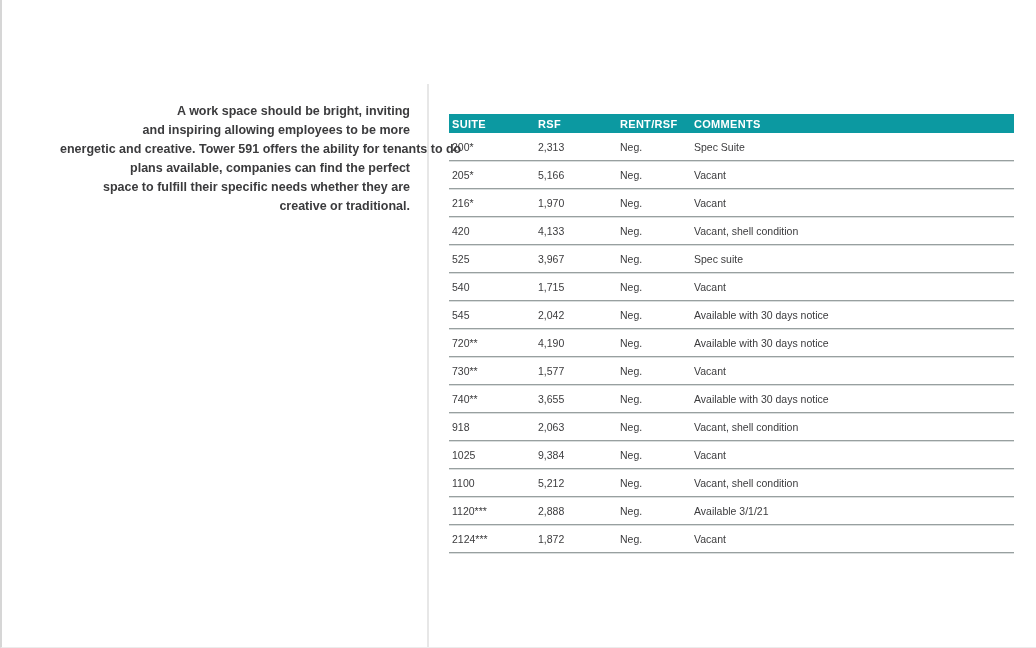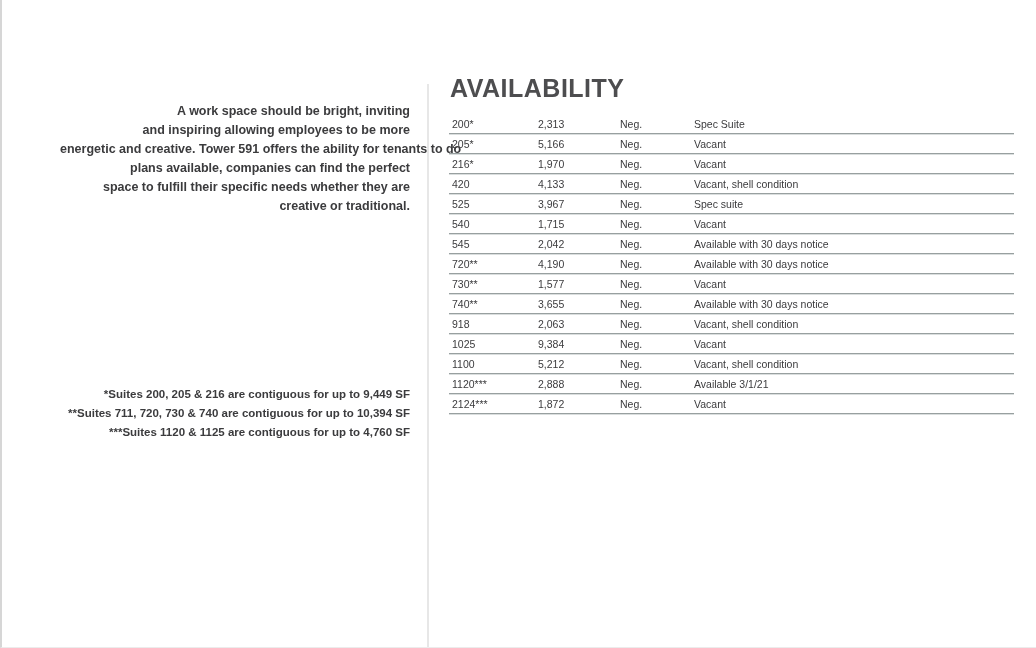--- a/index.html
+++ b/index.html
@@ -77,21 +77,21 @@
     font-size: 11px;
     font-weight: bold;
     letter-spacing: 0.3px;
   }
   .thead .th { padding-left: 3px; white-space: nowrap; }
 
   .tr {
     display: grid;
     grid-template-columns: 86px 82px 74px 1fr;
     align-items: center;
-    height: 20px;
+    height: 28px;
     border-bottom: 1px solid #98a0a0;
     box-shadow: 0 1px 0 #dadede;
   }
   .td {
     padding-left: 3px;
     font-size: 10.5px;
     color: #3b3b3d;
     white-space: nowrap;
   }
   .line { white-space: nowrap; }
@@ -103,31 +103,31 @@
 
   <div class="intro">
       <div class="line">A work space should be bright, inviting</div>
       <div class="line">and inspiring allowing employees to be more</div>
       <div class="line">energetic and creative. Tower 591 offers the ability for tenants to do</div>
       <div class="line">plans available, companies can find the perfect</div>
       <div class="line">space to fulfill their specific needs whether they are</div>
       <div class="line">creative or traditional.</div>
     </div>
 
-  <div class="footnotes">
-      <div class="line">*Suites 200, 205 &amp; 216 are contiguous for up to 9,449 SF</div>
-      <div class="line">**Suites 711, 720, 730 &amp; 740 are contiguous for up to 10,394 SF</div>
-      <div class="line">***Suites 1120 &amp; 1125 are contiguous for up to 4,760 SF</div>
-    </div>
 
   <div class="divider"></div>
 
-  <h1 class="title">AVAILABILITY</h1>
 
   <div class="avail-table">
+    <div class="thead" id="thead" style="background: rgb(12, 153, 161);">
+        <div class="th">SUITE</div>
+        <div class="th">RSF</div>
+        <div class="th">RENT/RSF</div>
+        <div class="th">COMMENTS</div>
+      </div>
     <div class="tbody" id="tbody">
         <div class="tr">
           <div class="td">200*</div>
           <div class="td">2,313</div>
           <div class="td">Neg.</div>
           <div class="td">Spec Suite</div>
         </div>
         <div class="tr">
           <div class="td">205*</div>
           <div class="td">5,166</div>

